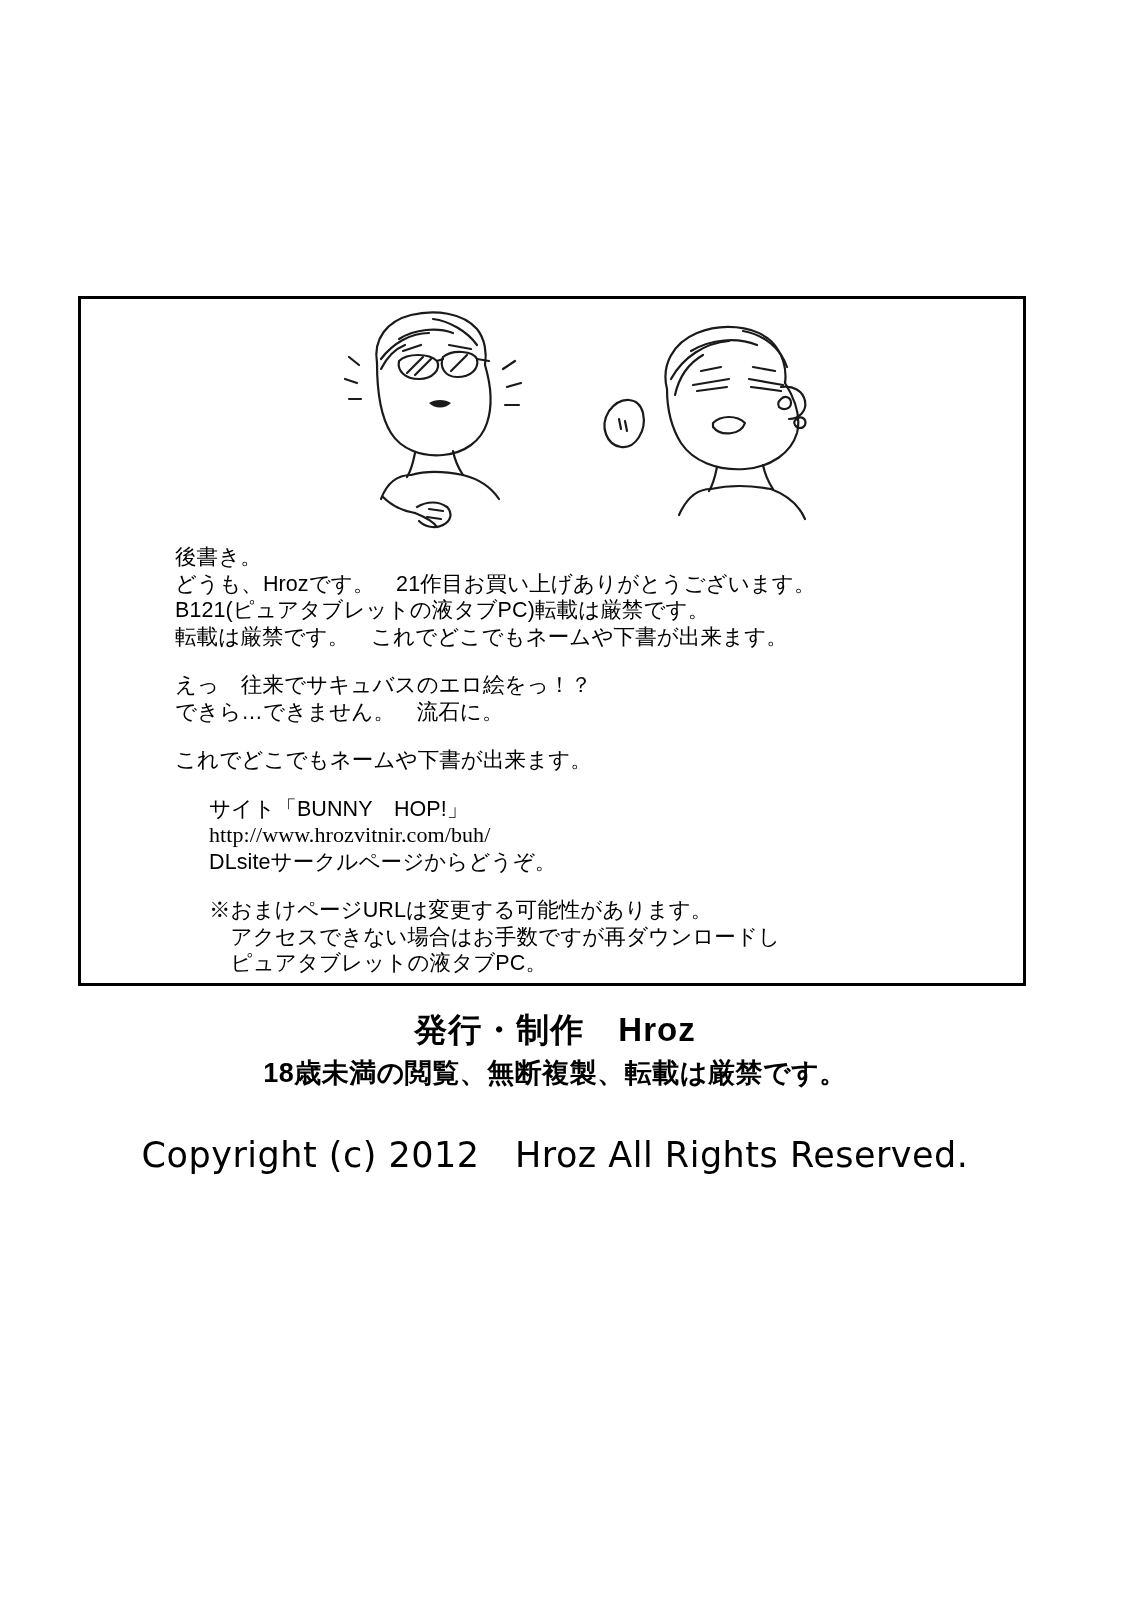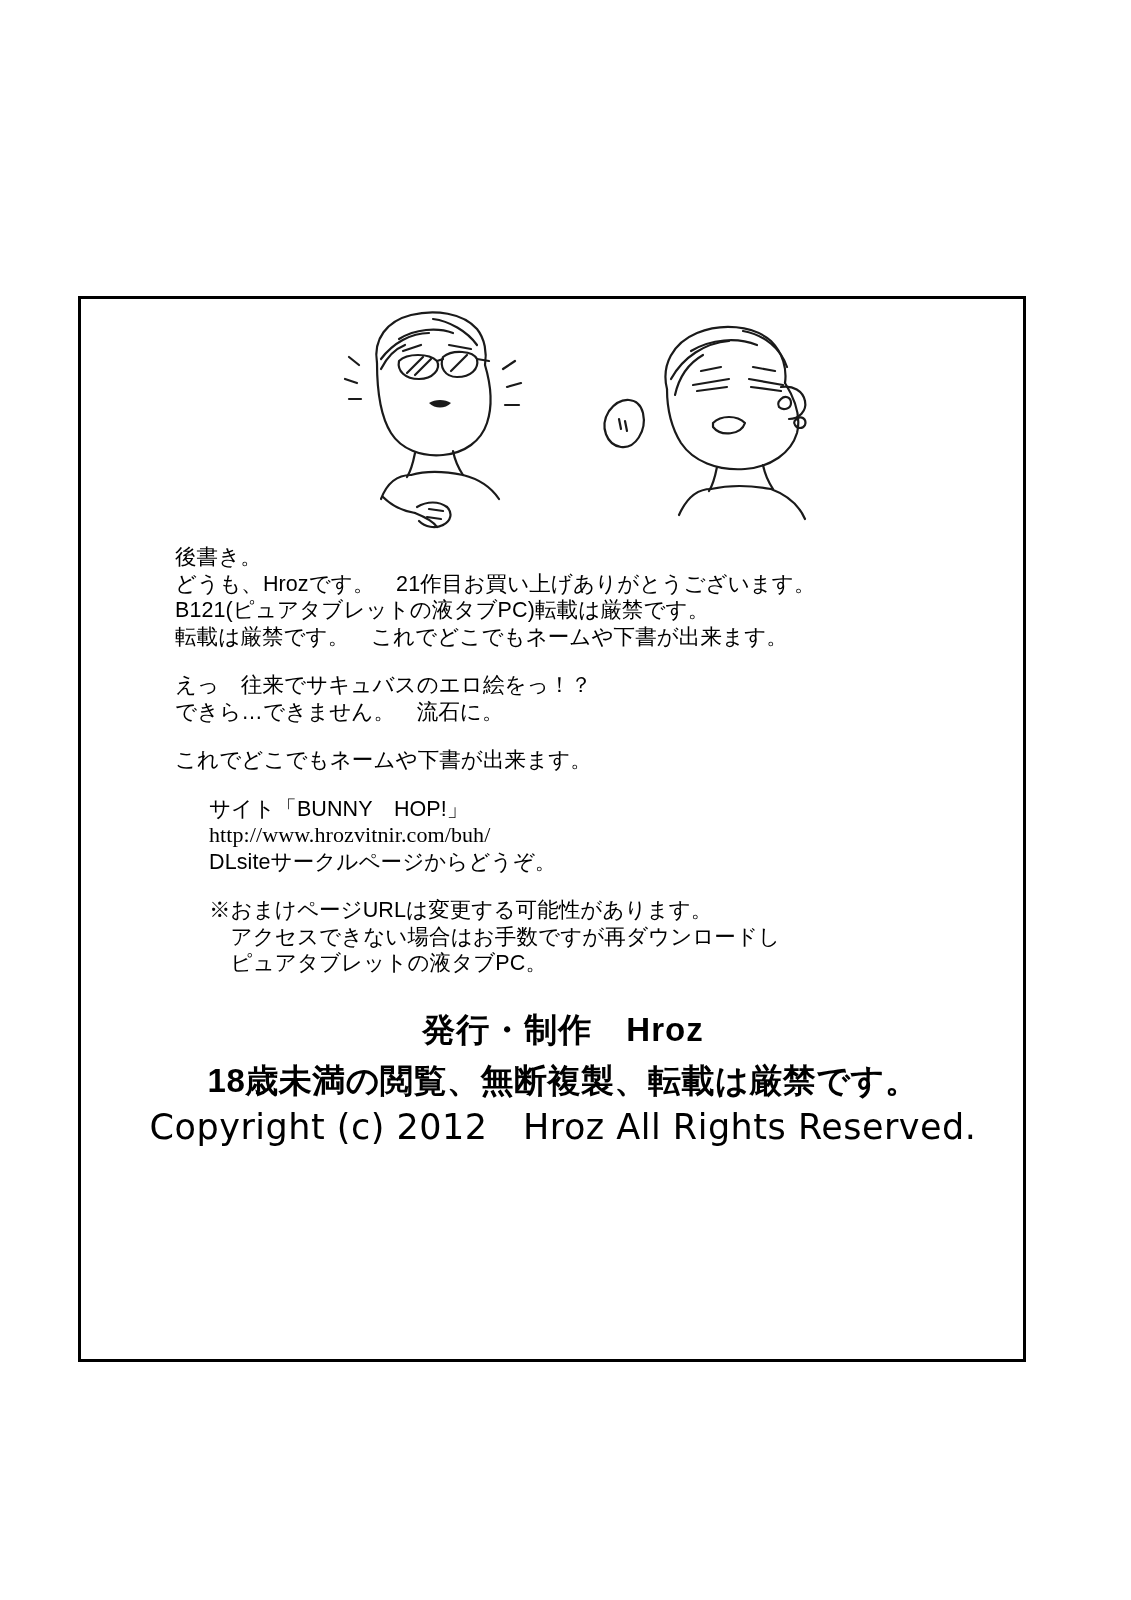--- a/index.html
+++ b/index.html
@@ -15,21 +15,21 @@
     color: #000000;
     overflow: hidden;
   }
 
   
   #afterword-panel {
     position: absolute;
     left: 78px;
     top: 296px;
     width: 948px;
-    height: 1066px;
+    height: 690px;
     border: 3px solid #000000;
     box-sizing: border-box;
     background: #ffffff;
   }
 
   
   #doodle-area {
     position: absolute;
     left: 0;
     top: 0;
@@ -60,46 +60,46 @@
     padding-left: 34px;
   }
   .mono-url {
     font-family: "Liberation Serif", serif;
     font-size: 22px;
   }
 
   
   #legal-block {
     position: absolute;
-    left: 8px;
+    left: 0;
     top: 710px;
     width: 948px;
     text-align: center;
   }
   #publisher-line {
     font-size: 33px;
     line-height: 42px;
     font-weight: bold;
     letter-spacing: 1px;
     white-space: pre;
   }
   #age-warning-line {
-    font-size: 33px;
+    font-size: 27px;
     line-height: 44px;
     font-weight: bold;
     letter-spacing: 0.5px;
     white-space: pre;
-    margin-top: 8px;
   }
   #copyright-line {
     font-family: "DejaVu Sans", sans-serif;
     font-size: 35px;
     line-height: 48px;
     letter-spacing: 0.5px;
     white-space: pre;
+    margin-top: 36px;
   }
 </style>
 </head>
 <body>
 
 <div id="afterword-panel">
 
   <div id="doodle-area">
     <svg width="948" height="240" viewBox="0 0 948 240" xmlns="http://www.w3.org/2000/svg">
       <g fill="none" stroke="#1a1a1a" stroke-width="2.2" stroke-linecap="round" stroke-linejoin="round">

